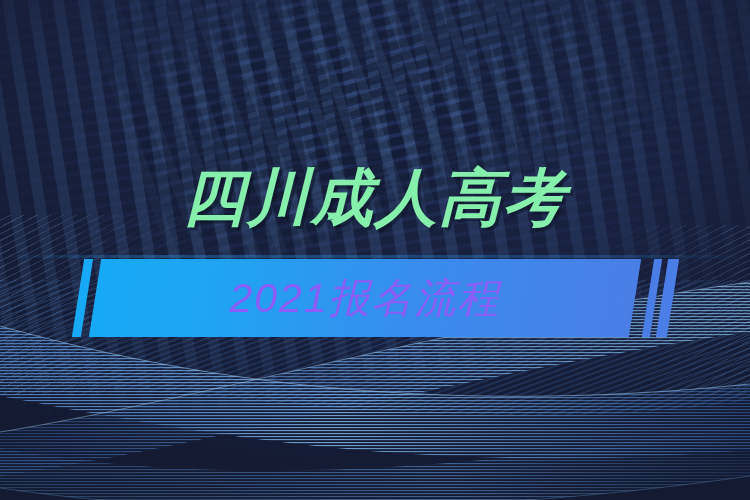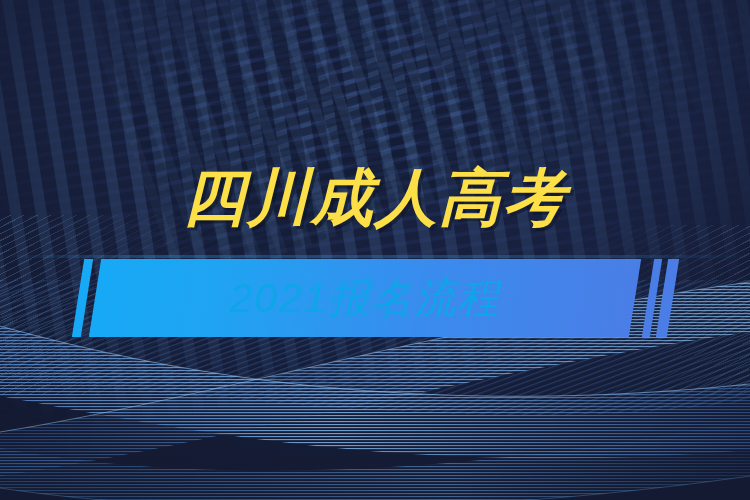--- a/index.html
+++ b/index.html
@@ -147,21 +147,21 @@
   .main-title {
     position: absolute;
     left: 0;
     top: 163px;
     width: 750px;
     text-align: center;
     font-size: 62px;
     line-height: 70px;
     font-weight: 700;
     font-style: italic;
-    color: #fde047;
+    color: #86efac;
     letter-spacing: 2px;
     text-shadow: 3px 3px 0 rgba(12,18,36,0.55);
     white-space: nowrap;
   }
 
   
   .ribbon-wrap {
     position: absolute;
     left: 0;
     top: 255px;
@@ -194,21 +194,21 @@
     left: 95px;
     top: 4px;
     width: 540px;
     height: 78px;
     display: flex;
     align-items: center;
     justify-content: center;
     font-size: 41px;
     font-style: italic;
     font-weight: 400;
-    color: #0ea5e9;
+    color: #8b5cf6;
     letter-spacing: 2px;
     white-space: nowrap;
   }
 
   
   .ribbon-glow {
     position: absolute;
     left: 0;
     top: 0;
     width: 750px;

